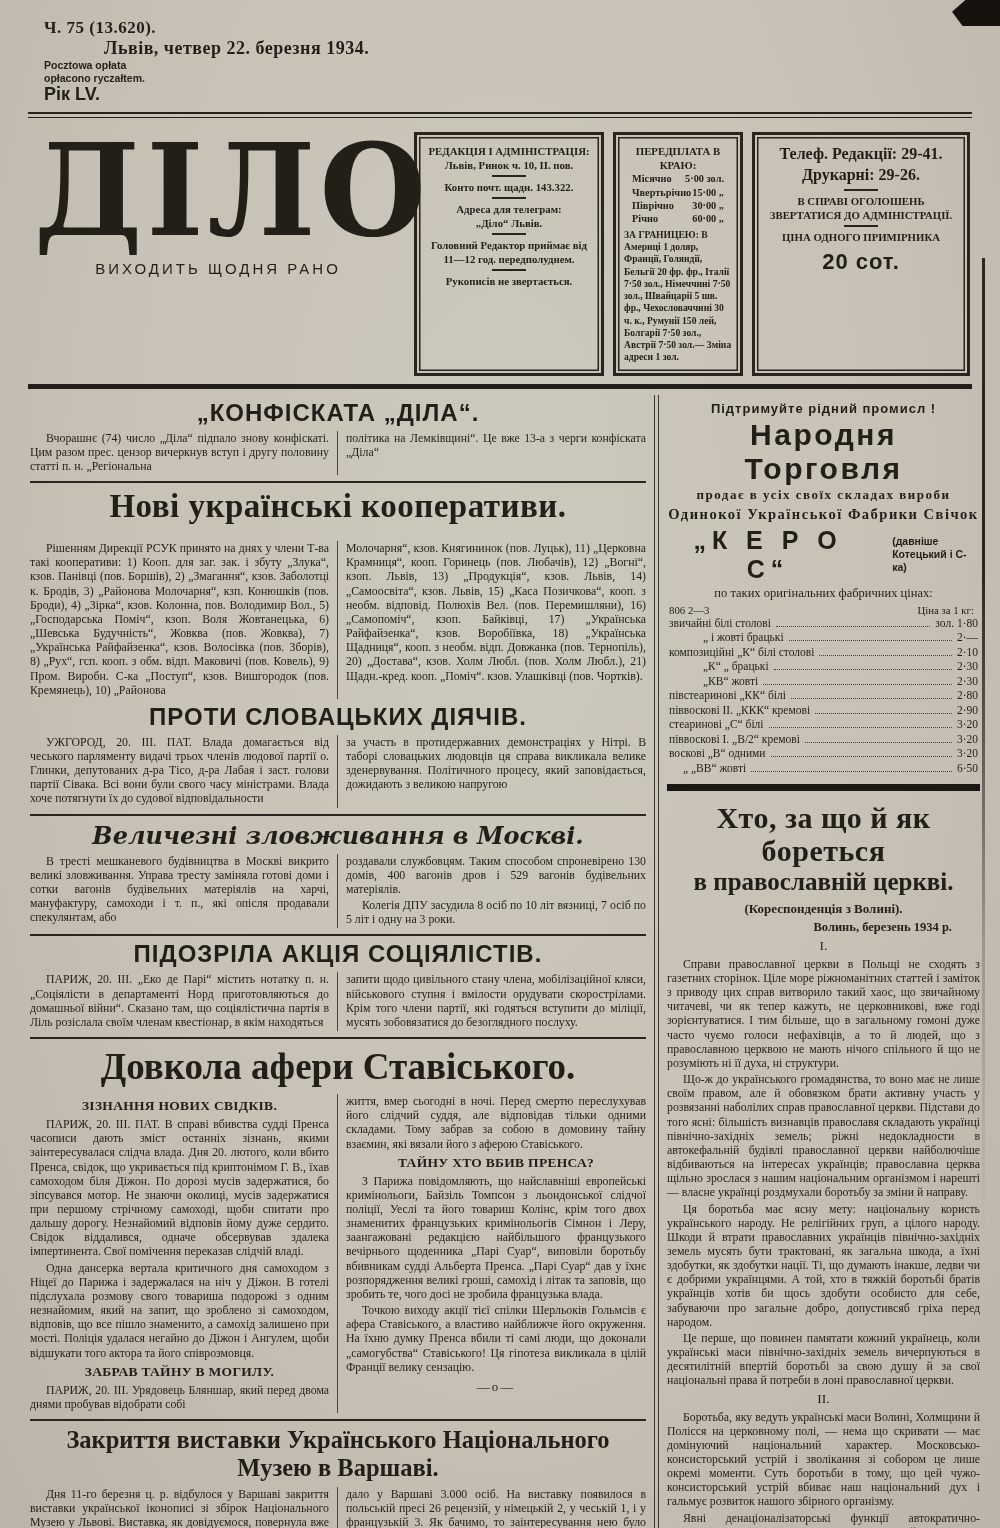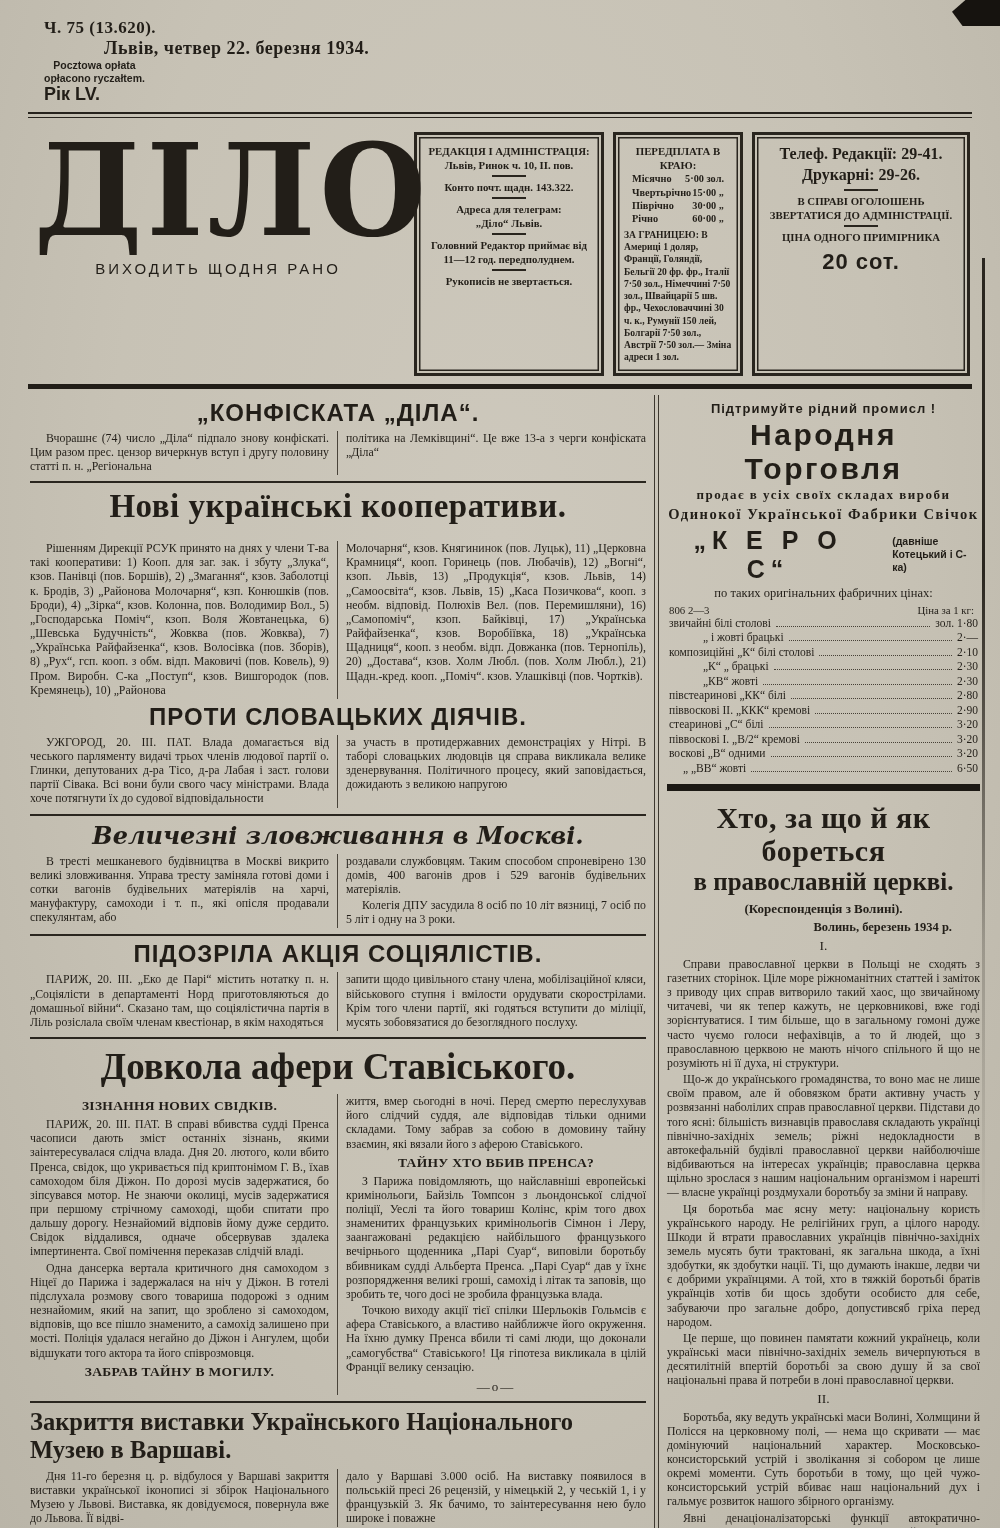--- a/index.html
+++ b/index.html
@@ -9,21 +9,21 @@
   .corner-mark{position:absolute;top:0;right:0;width:48px;height:26px;background:#16130f;
     clip-path:polygon(100% 0,100% 100%,22% 100%,0 45%,28% 0);}
   .edge-line{position:absolute;right:15px;top:258px;width:3px;height:980px;
     background:linear-gradient(#2a261f 0%,#2a261f 32%,rgba(42,38,31,0.25) 70%,rgba(42,38,31,0) 100%);}
 
   
   .topline{display:flex;justify-content:space-between;align-items:flex-start;
     padding:18px 52px 4px 44px;font-weight:bold;flex-direction:column;}
   .issue{font-size:17px;letter-spacing:0.5px;}
   .dateline{font-size:18px;letter-spacing:0.5px;margin-left:60px;}
-  .postal{font-family:"Liberation Sans",sans-serif;font-size:10.5px;line-height:1.2;text-align:center;}
+  .postal{font-family:"Liberation Sans",sans-serif;font-size:10.5px;line-height:1.2;}
   .year{font-size:18px;font-family:"Liberation Sans",sans-serif;}
   .rule-dbl{margin:3px 28px 0;height:3px;border-top:2px solid #26221c;border-bottom:1.5px solid #26221c;}
 
   
   .masthead{display:flex;padding:14px 30px 6px 34px;gap:12px;}
   .logo-block{width:368px;text-align:center;}
   .logo-title{font-family:"DejaVu Serif",serif;font-weight:900;font-size:122px;line-height:0.92;
     letter-spacing:4px;transform:scaleY(1.04);transform-origin:top;}
   .logo-sub{font-family:"Liberation Sans",sans-serif;font-weight:normal;font-size:15px;
     letter-spacing:3px;margin-top:16px;}
@@ -55,21 +55,21 @@
   .tc:first-child{padding-right:8px;border-right:1px solid #4a443a;}
   .tc + .tc{padding-left:8px;}
 
   
   .h-grot{font-family:"Liberation Sans",sans-serif;font-weight:bold;text-align:center;
     font-size:24px;letter-spacing:1px;margin:4px 0 4px;}
   .h-serif-xl{font-weight:bold;text-align:center;font-size:33px;margin:5px 0 16px;letter-spacing:0.5px;}
   .h-script{font-family:"DejaVu Serif",serif;font-weight:bold;font-style:italic;text-align:center;
     font-size:24px;margin:5px 0 4px;}
   .h-serif-xxl{font-weight:bold;text-align:center;font-size:37px;margin:6px 0 6px;}
-  .h-serif-md{font-weight:bold;text-align:left;font-size:24.5px;margin:5px 0 5px;}
+  .h-serif-md{font-weight:bold;text-align:center;font-size:24.5px;margin:5px 0 5px;}
   .subhead{font-weight:bold;text-align:center;font-size:13.5px;margin:4px 0 3px;letter-spacing:0.3px;}
   .art-rule{border-top:2.5px solid #2a261f;margin:6px 0 4px;}
   .endmark{text-align:center;font-size:13px;letter-spacing:2px;margin-top:5px;}
 
   
   .promo-band{display:flex;align-items:center;justify-content:space-between;margin-top:9px;padding:2px 0 0;}
   .orn{font-family:"DejaVu Sans",sans-serif;font-size:17px;letter-spacing:4px;white-space:nowrap;}
   .promo{font-family:"Liberation Sans",sans-serif;font-weight:bold;font-size:21px;letter-spacing:1px;}
 
   
@@ -239,20 +239,21 @@
       </div>
 
       <div>
         <div class="h-serif-xxl">Довкола афери Ставіського.</div>
         <div class="twocol">
           <div class="tc">
             <div class="subhead">ЗІЗНАННЯ НОВИХ СВІДКІВ.</div>
             <p class="bt">ПАРИЖ, 20. III. ПАТ. В справі вбивства судді Пренса часописи дають зміст останніх зізнань, якими заінтересувалася слідча влада. Дня 20. лютого, коли вбито Пренса, свідок, що укривається під криптонімом Г. В., їхав самоходом біля Діжон. По дорозі мусів задержатися, бо зіпсувався мотор. Не знаючи околиці, мусів задержатися при першому стрічному самоході, щоби спитати про дальшу дорогу. Незнайомий відповів йому дуже сердито. Свідок віддалився, одначе обсервував здалека імпертинента. Свої помічення переказав слідчій владі.</p>
             <p class="bt">Одна дансерка вертала критичного дня самоходом з Ніцеї до Парижа і задержалася на ніч у Діжон. В готелі підслухала розмову свого товариша подорожі з одним незнайомим, який на запит, що зроблено зі самоходом, відповів, що все пішло знаменито, а самохід залишено при мості. Поліція удалася негайно до Діжон і Ангулем, щоби відшукати того актора та його співрозмовця.</p>
             <div class="subhead">ЗАБРАВ ТАЙНУ В МОГИЛУ.</div>
+            <p class="bt">ПАРИЖ, 20. III. Урядовець Бляншар, який перед двома днями пробував відобрати собі</p>
           </div>
           <div class="tc">
             <p class="bt noind">життя, вмер сьогодні в ночі. Перед смертю переслухував його слідчий суддя, але відповідав тільки одними складами. Тому забрав за собою в домовину тайну взаємин, які вязали його з аферою Ставіського.</p>
             <div class="subhead">ТАЙНУ ХТО ВБИВ ПРЕНСА?</div>
             <p class="bt">З Парижа повідомляють, що найславніші европейські кримінольоги, Байзіль Томпсон з льондонської слідчої поліції, Уеслі та його товариш Колінс, крім того двох знаменитих французьких кримінольогів Сімнон і Леру, заангажовані редакцією найбільшого французького вечірнього щоденника „Парі Суар“, виповіли боротьбу вбивникам судді Альберта Пренса. „Парі Суар“ дав у їхнє розпорядження великі гроші, самохід і літак та заповів, що зробить те, чого досі не зробила французька влада.</p>
             <p class="bt">Точкою виходу акції тієї спілки Шерльоків Гольмсів є афера Ставіського, а властиво найближче його окруження. На їхню думку Пренса вбили ті самі люди, що доконали „самогубства“ Ставіського! Ця гіпотеза викликала в цілій Франції велику сензацію.</p>
             <div class="endmark">—о—</div>
           </div>
         </div>
         <div class="art-rule"></div>

